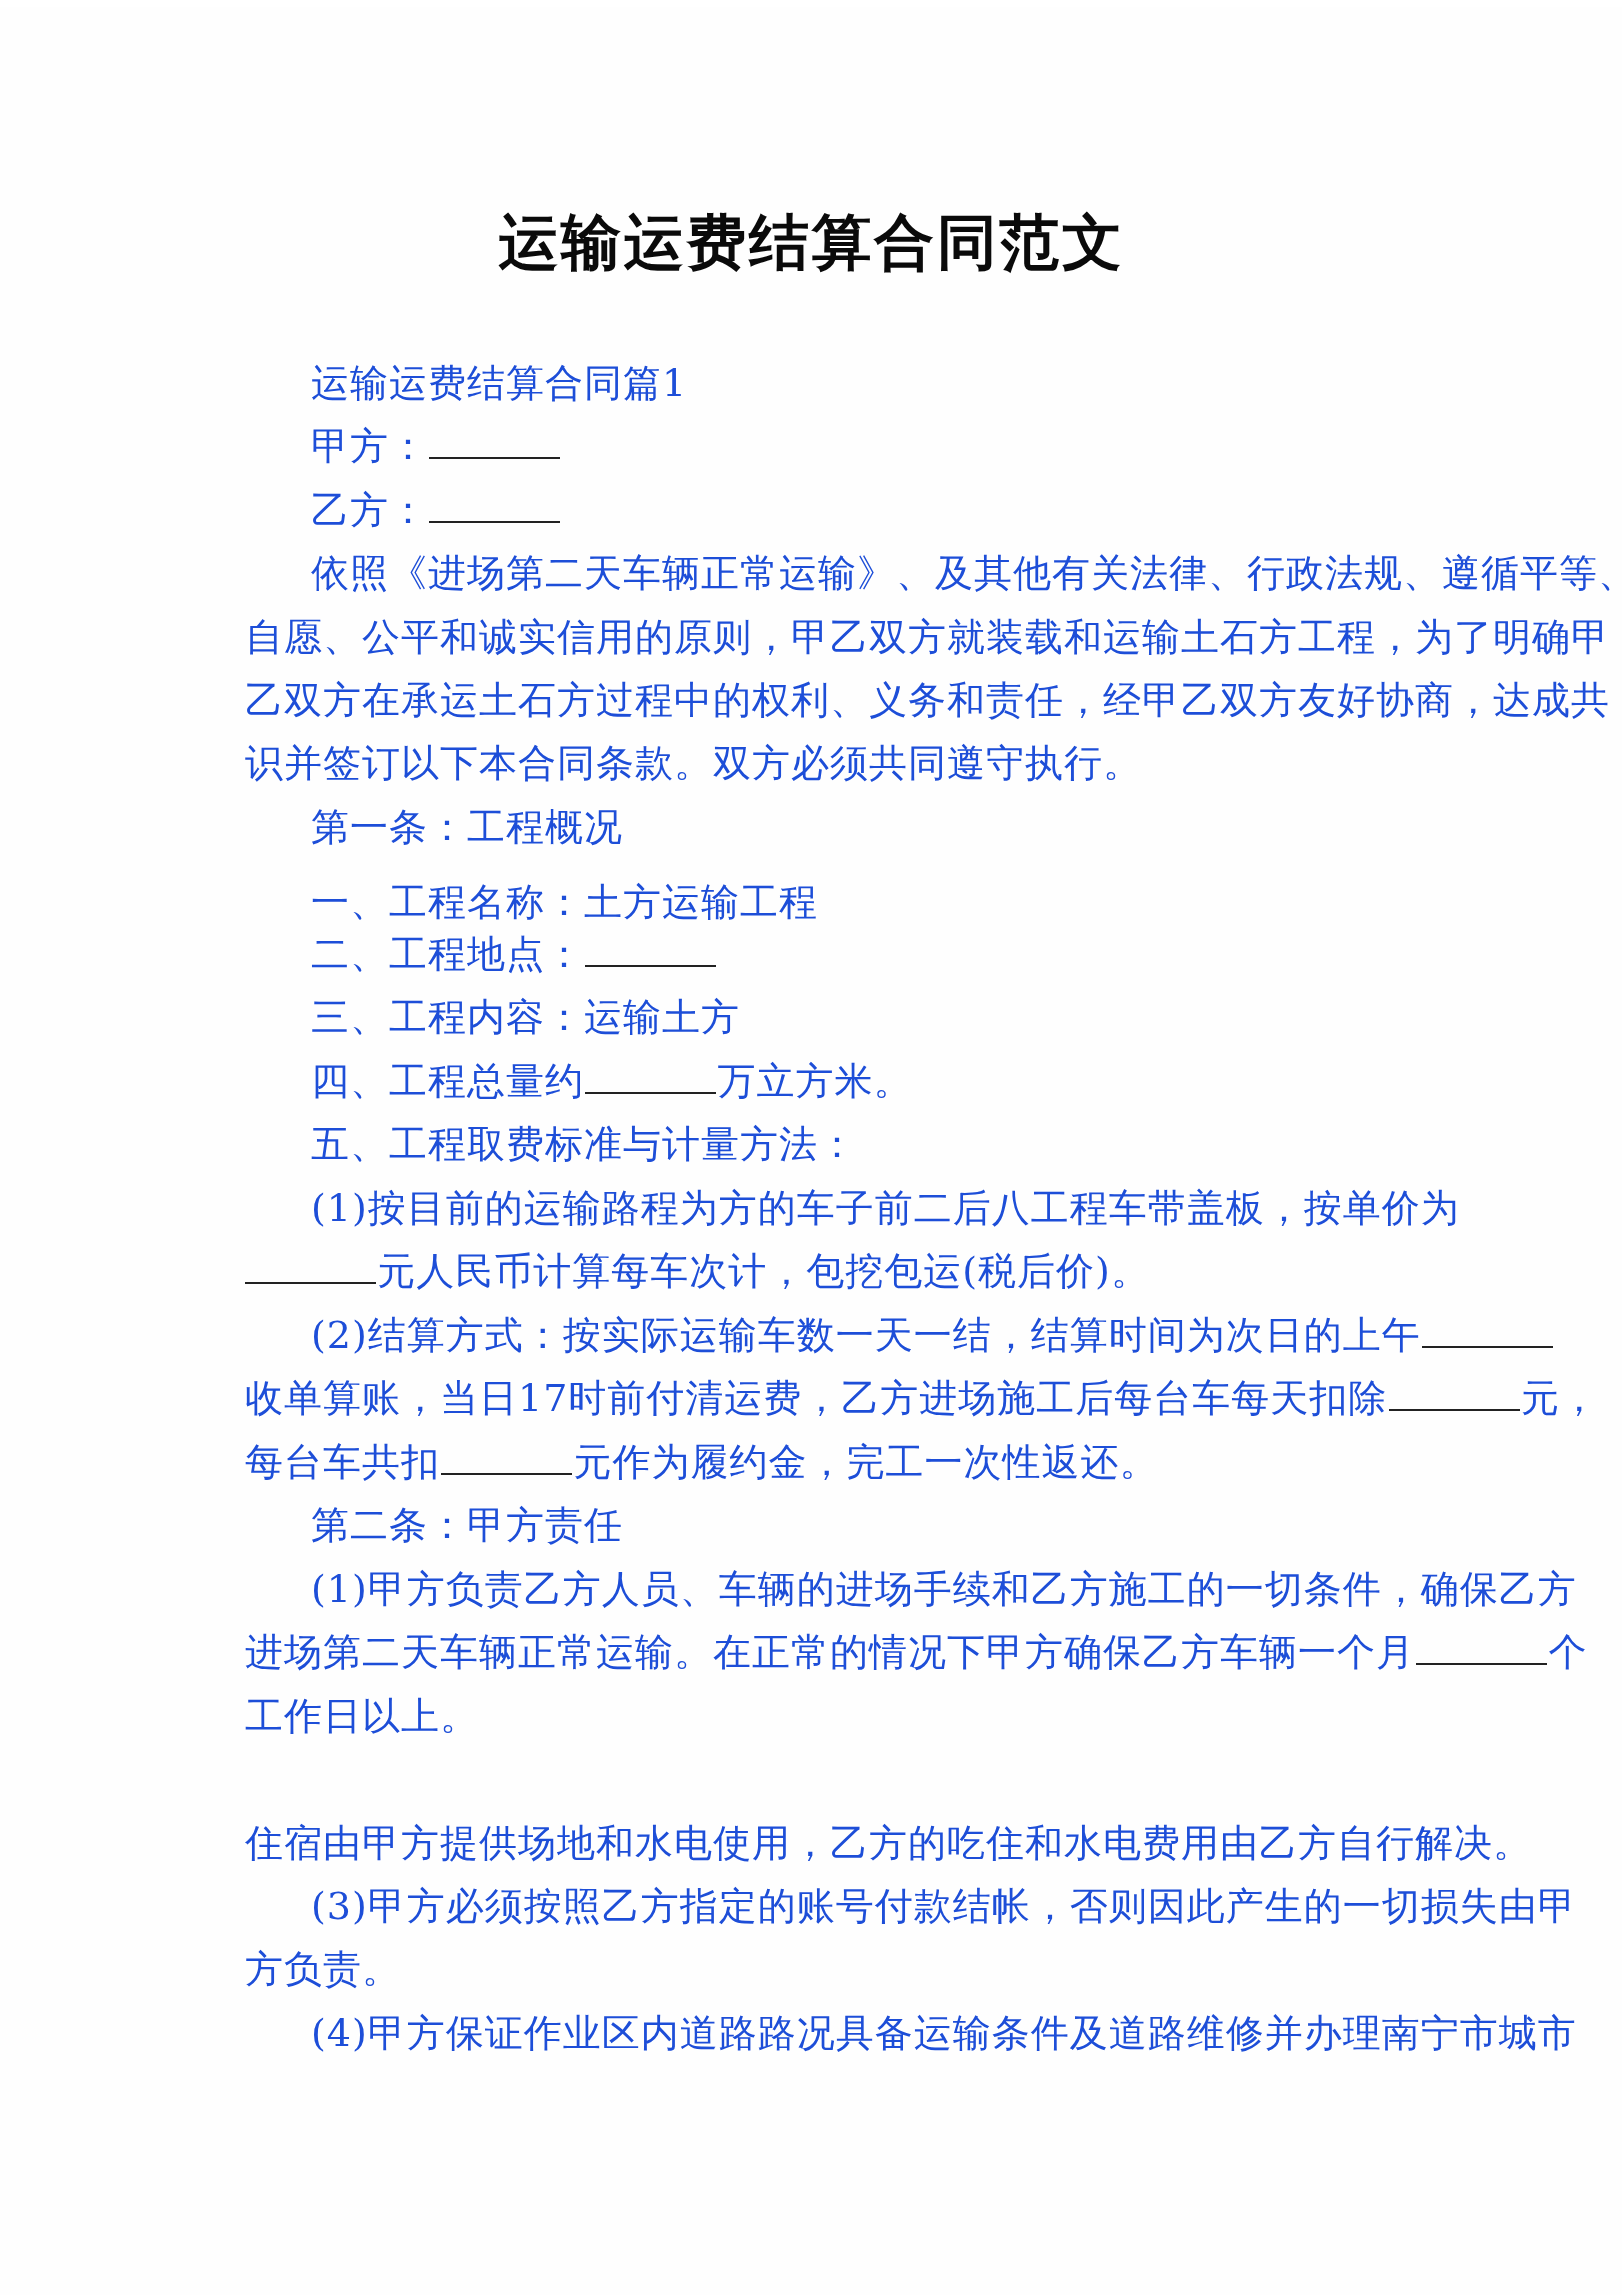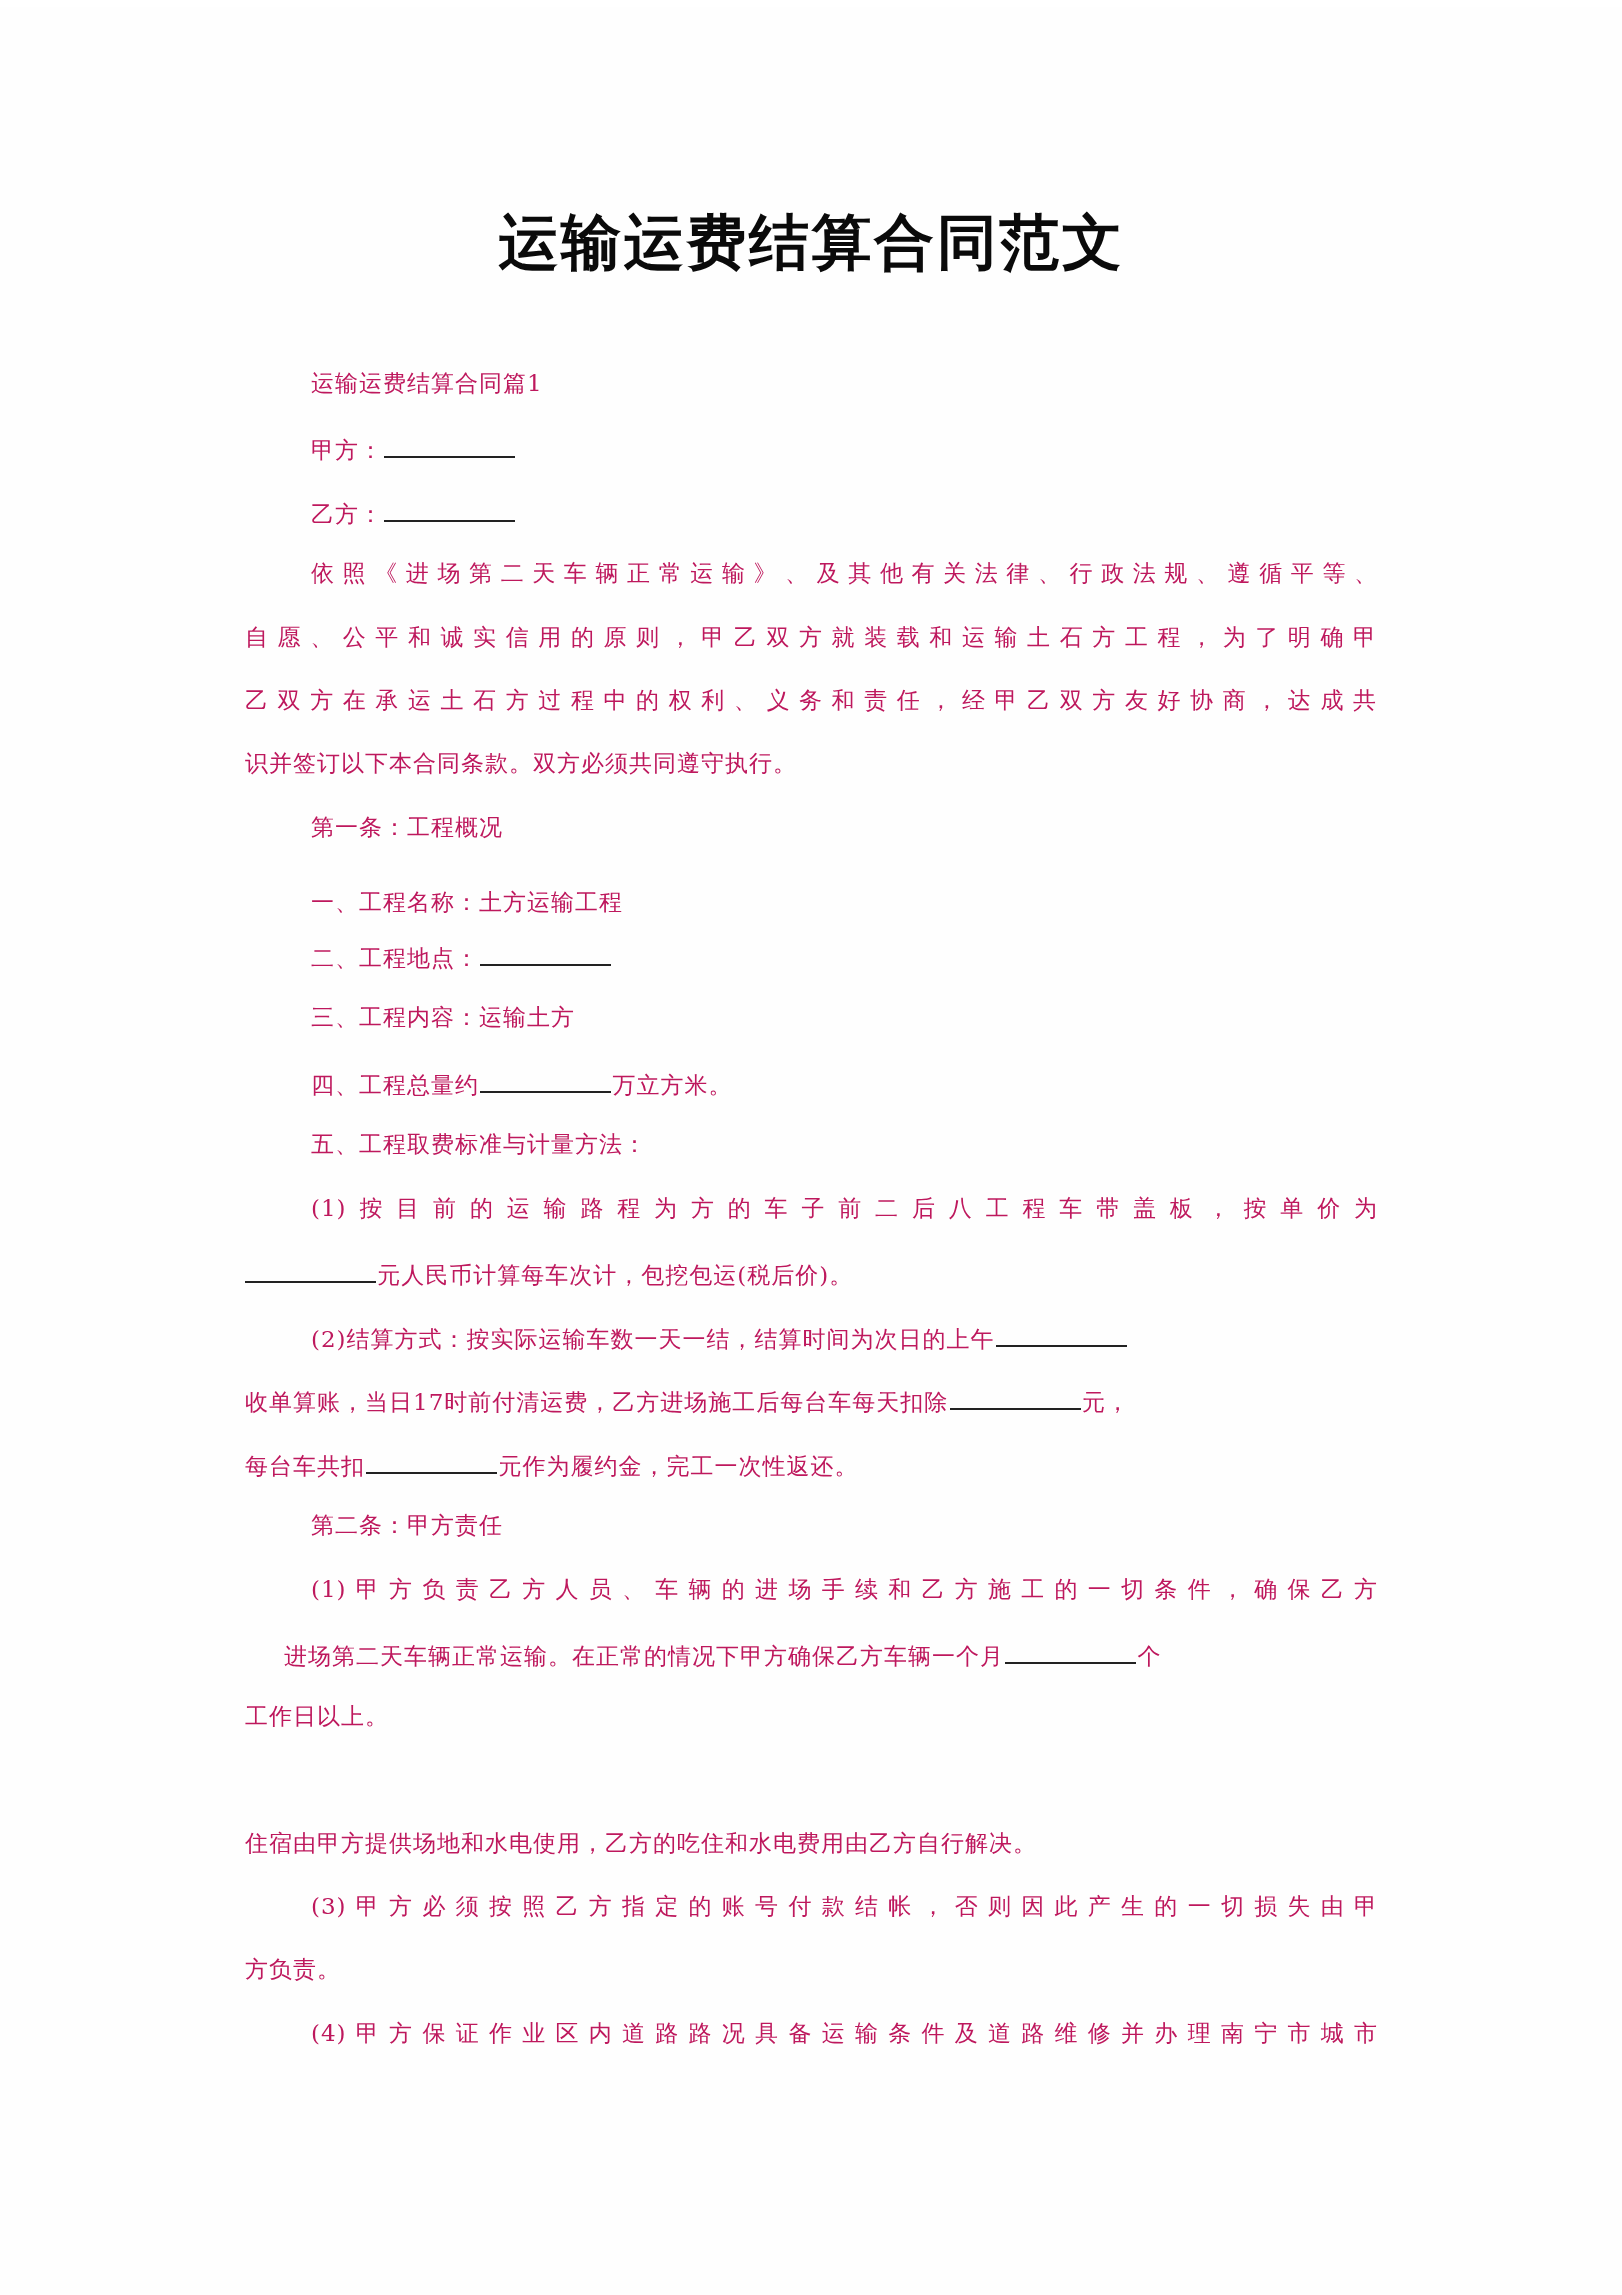--- a/index.html
+++ b/index.html
@@ -31,25 +31,25 @@
       font-size: 60px;
       line-height: 79px;
       font-weight: bold;
       letter-spacing: 2.6px;
       color: #0a0a0a;
     }
     .line {
       position: absolute;
       left: 245px;
       width: 1139px;
-      font-size: 23px;
+      font-size: 38px;
       line-height: 39px;
       white-space: nowrap;
       letter-spacing: 1px;
-      color: #be185d;
+      color: #1d4ed8;
     }
     .line.indent { left: 311px; }
     .blank {
       display: inline-block;
       width: 131px;
       height: 29px;
       border-bottom: 2px solid #222;
       vertical-align: baseline;
       margin: 0 1.3px;
     }
@@ -105,21 +105,21 @@
   <div class="line" style="top:1372px;">
     <span>收单算账，当日17时前付清运费，乙方进场施工后每台车每天扣除</span><span class="blank"></span><span>元，</span>
   </div>
   <div class="line" style="top:1436px;">
     <span>每台车共扣</span><span class="blank"></span><span>元作为履约金，完工一次性返还。</span>
   </div>
 
   <div class="line indent" style="top:1499px;">第二条：甲方责任</div>
 
   <div class="line indent justify indent-w" style="top:1563px;">(1)甲方负责乙方人员、车辆的进场手续和乙方施工的一切条件，确保乙方</div>
-  <div class="line" style="top:1626px;margin-left:39px;">
+  <div class="line" style="top:1626px;">
     <span>进场第二天车辆正常运输。在正常的情况下甲方确保乙方车辆一个月</span><span class="blank"></span><span>个</span>
   </div>
   <div class="line" style="top:1690px;">工作日以上。</div>
 
   <div class="line" style="top:1817px;">住宿由甲方提供场地和水电使用，乙方的吃住和水电费用由乙方自行解决。</div>
 
   <div class="line indent justify indent-w" style="top:1880px;">(3)甲方必须按照乙方指定的账号付款结帐，否则因此产生的一切损失由甲</div>
   <div class="line" style="top:1943px;">方负责。</div>
 
   <div class="line indent justify indent-w" style="top:2007px;">(4)甲方保证作业区内道路路况具备运输条件及道路维修并办理南宁市城市</div>

